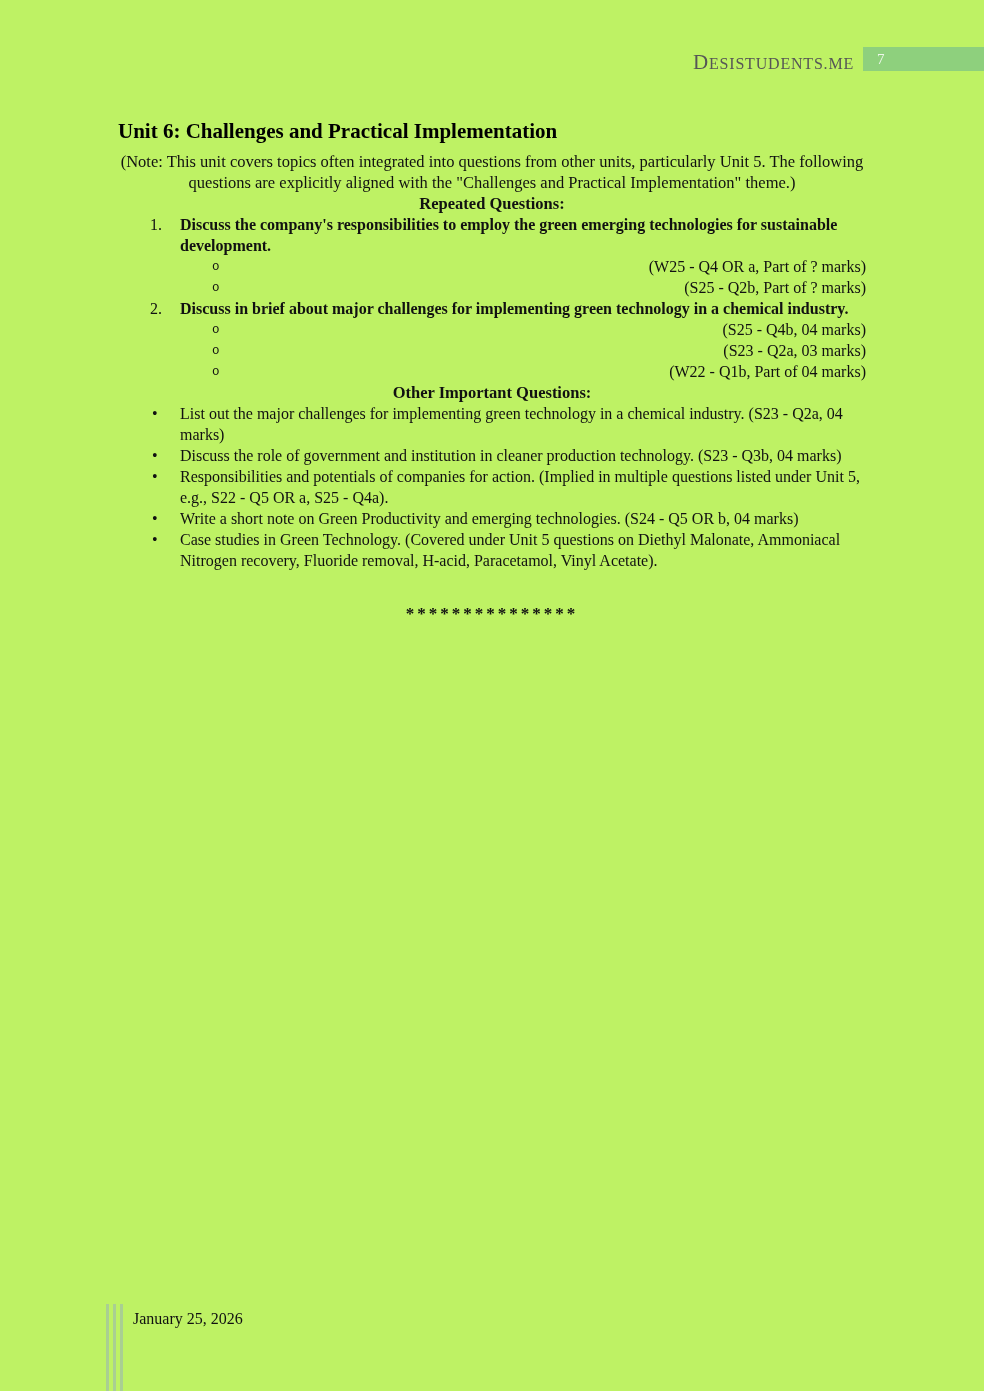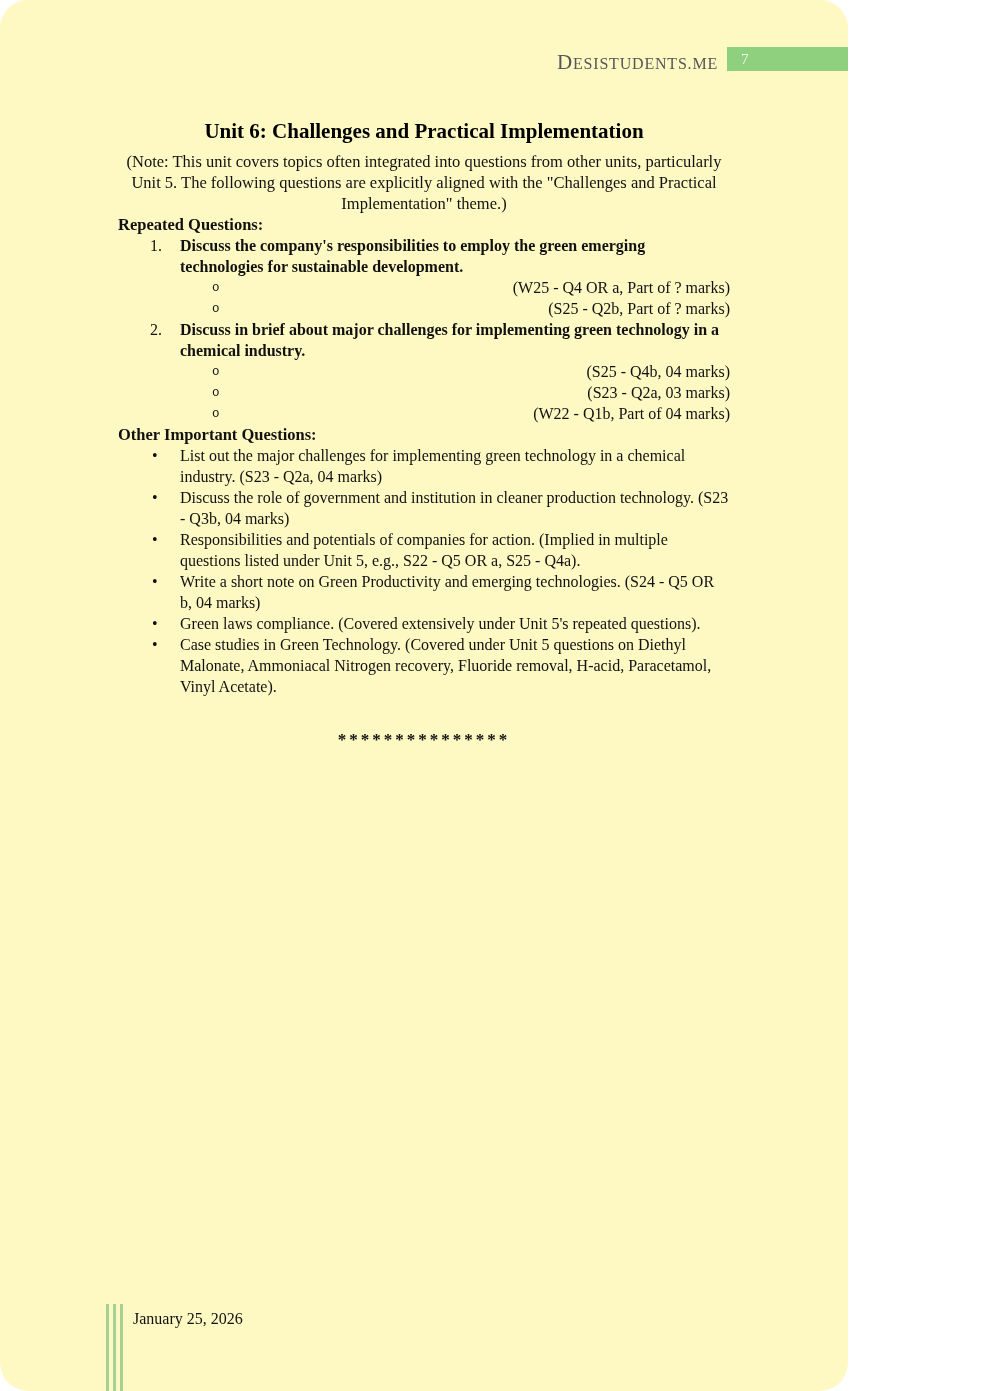--- a/index.html
+++ b/index.html
@@ -1,25 +1,24 @@
 <!DOCTYPE html>
 <html><head>
 <meta charset="utf-8">
 <style>
   * { margin: 0; padding: 0; box-sizing: border-box; }
   html, body { background: #ffffff; }
   body { font-family: "Liberation Serif", serif; }
 
   .page {
     position: relative;
-    width: 848px;
+    width: 984px;
     height: 1391px;
-    background: #fef9c3;
+    background: #bef264;
     overflow: hidden;
-    border-radius: 28px;
   }
 
   
   .site-name {
     position: absolute;
     top: 50px;
     right: 130px;
     display: inline-block;
     font-size: 16px;
     letter-spacing: 0.8px;
@@ -48,36 +47,37 @@
   .content {
     position: relative;
     padding: 0 118px;
     font-size: 16px;
     line-height: 21px;
     color: #111111;
   }
 
   .doc-title {
     margin-top: 117px;
-    text-align: center;
+    text-align: left;
     font-size: 21px;
     line-height: 28px;
     font-weight: bold;
     color: #000000;
   }
 
   .note {
     margin-top: 6px;
     font-size: 16.5px;
     text-align: center;
   }
 
   .sec-heading {
     font-weight: bold;
     font-size: 16.5px;
+    text-align: center;
   }
 
   .num-item {
     position: relative;
     padding-left: 62px;
   }
   .num-item .num {
     position: absolute;
     left: 32px;
     top: 0;
@@ -173,21 +173,20 @@
     <div class="sub-item">(S25 - Q4b, 04 marks)</div>
     <div class="sub-item">(S23 - Q2a, 03 marks)</div>
     <div class="sub-item">(W22 - Q1b, Part of 04 marks)</div>
 
     <p class="sec-heading">Other Important Questions:</p>
 
     <div class="bullet-item">List out the major challenges for implementing green technology in a chemical industry. (S23 - Q2a, 04 marks)</div>
     <div class="bullet-item">Discuss the role of government and institution in cleaner production technology. (S23 - Q3b, 04 marks)</div>
     <div class="bullet-item">Responsibilities and potentials of companies for action. (Implied in multiple questions listed under Unit 5, e.g., S22 - Q5 OR a, S25 - Q4a).</div>
     <div class="bullet-item">Write a short note on Green Productivity and emerging technologies. (S24 - Q5 OR b, 04 marks)</div>
-    <div class="bullet-item">Green laws compliance. (Covered extensively under Unit 5's repeated questions).</div>
     <div class="bullet-item">Case studies in Green Technology. (Covered under Unit 5 questions on Diethyl Malonate, Ammoniacal Nitrogen recovery, Fluoride removal, H-acid, Paracetamol, Vinyl Acetate).</div>
 
     <div class="separator">***************</div>
 
   </div>
 
   <div class="footer-stripes">
     <div class="stripe"></div>
     <div class="stripe"></div>
     <div class="stripe"></div>

